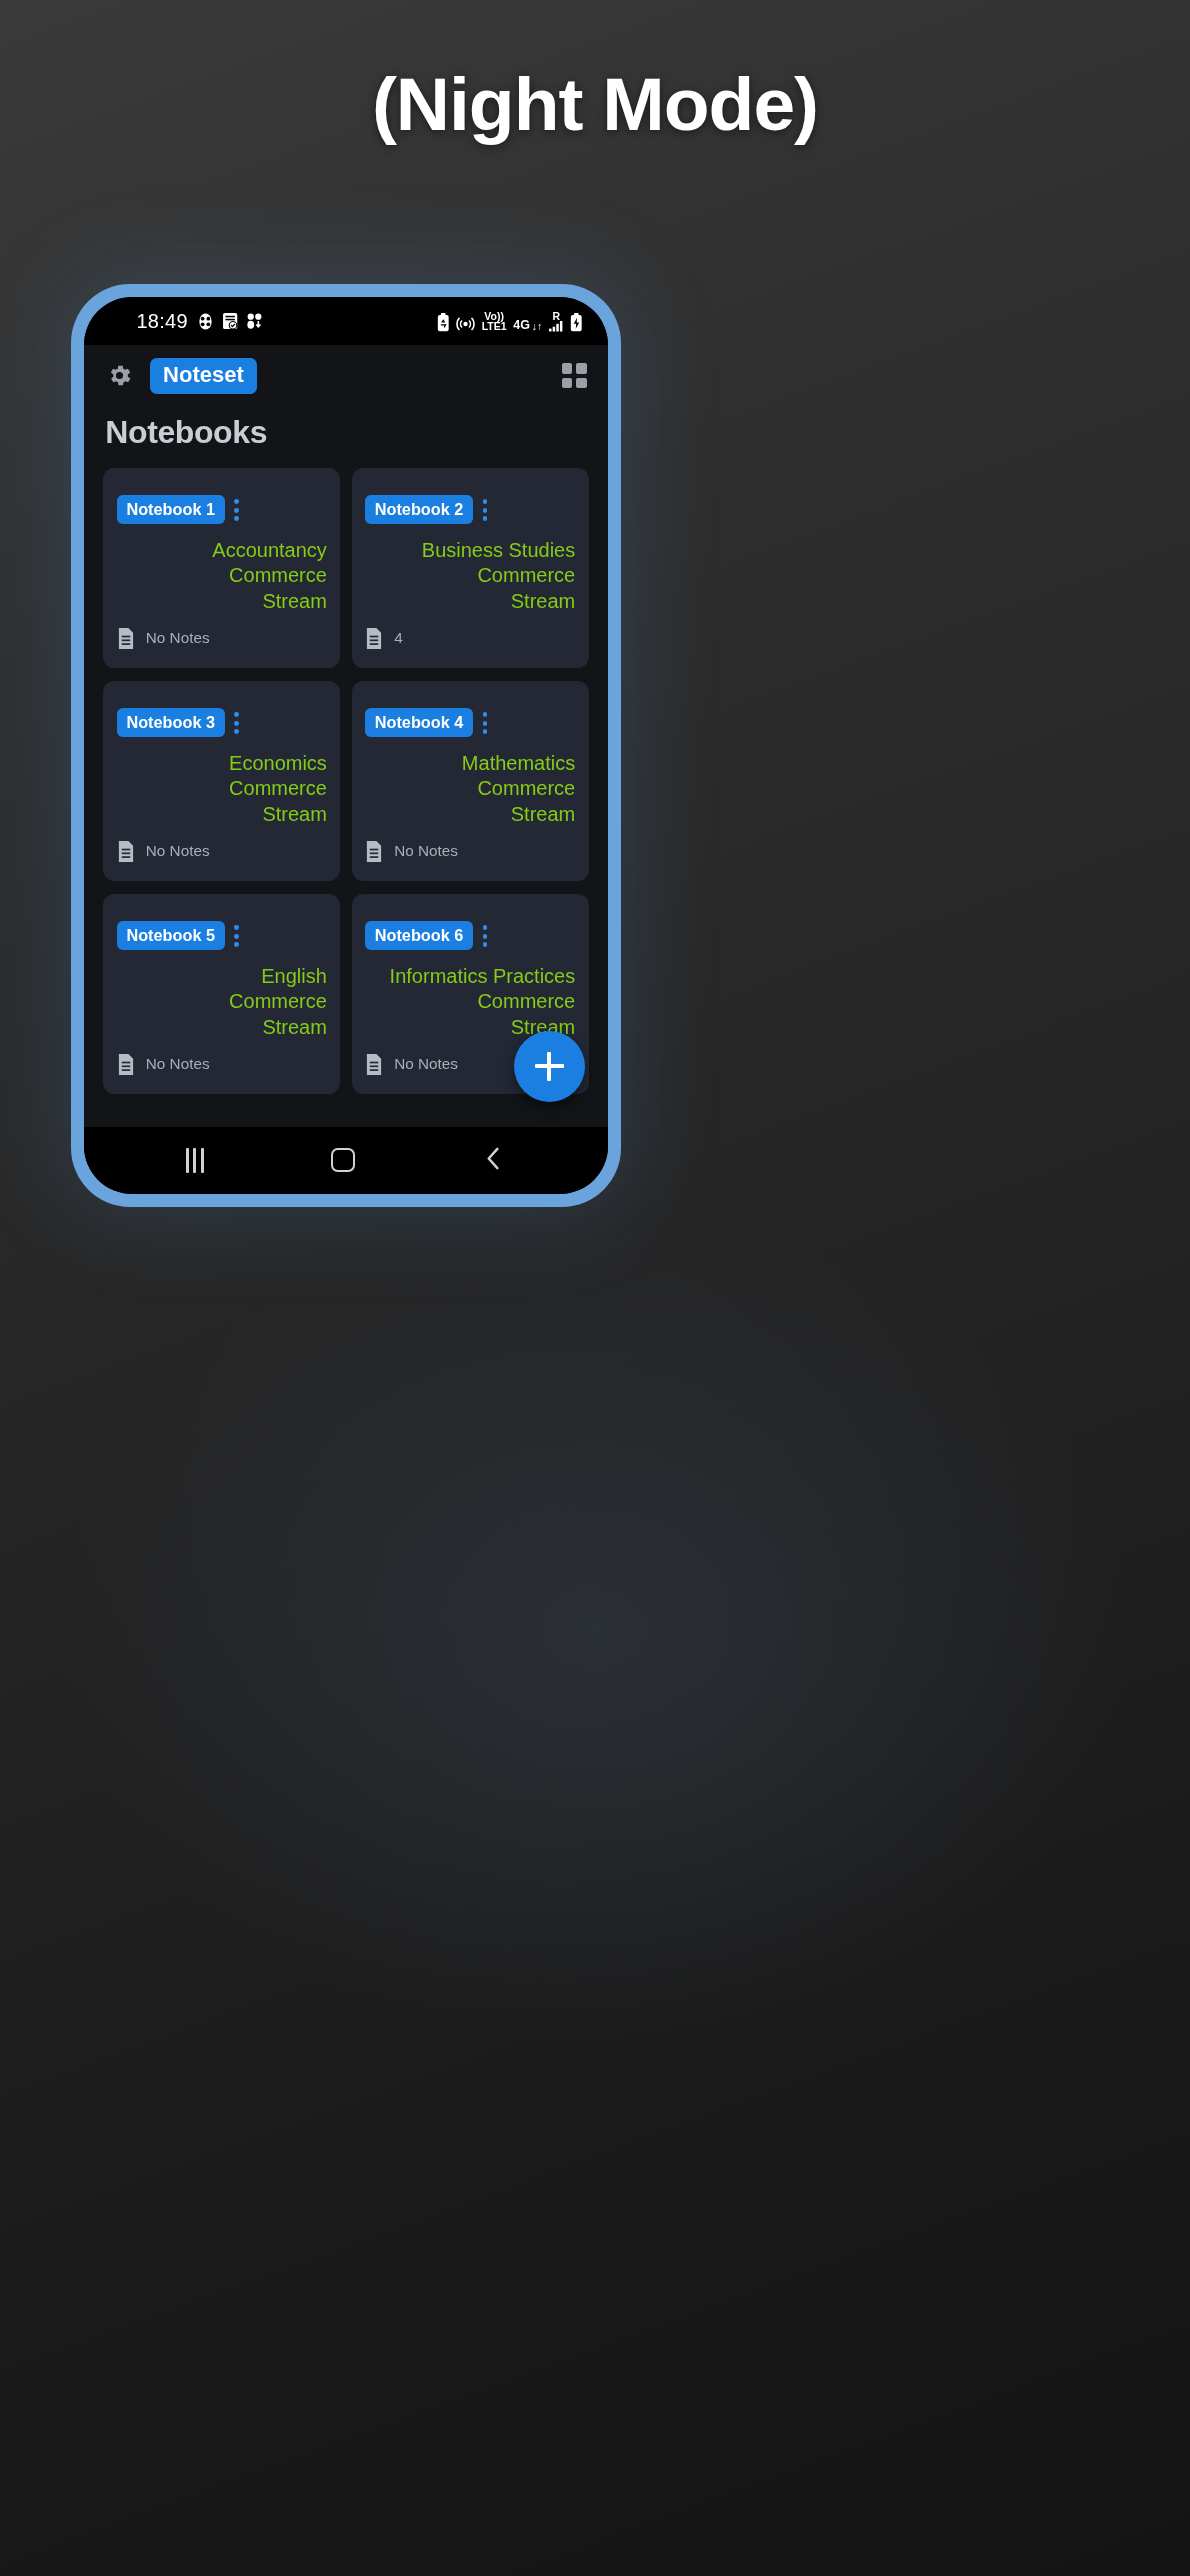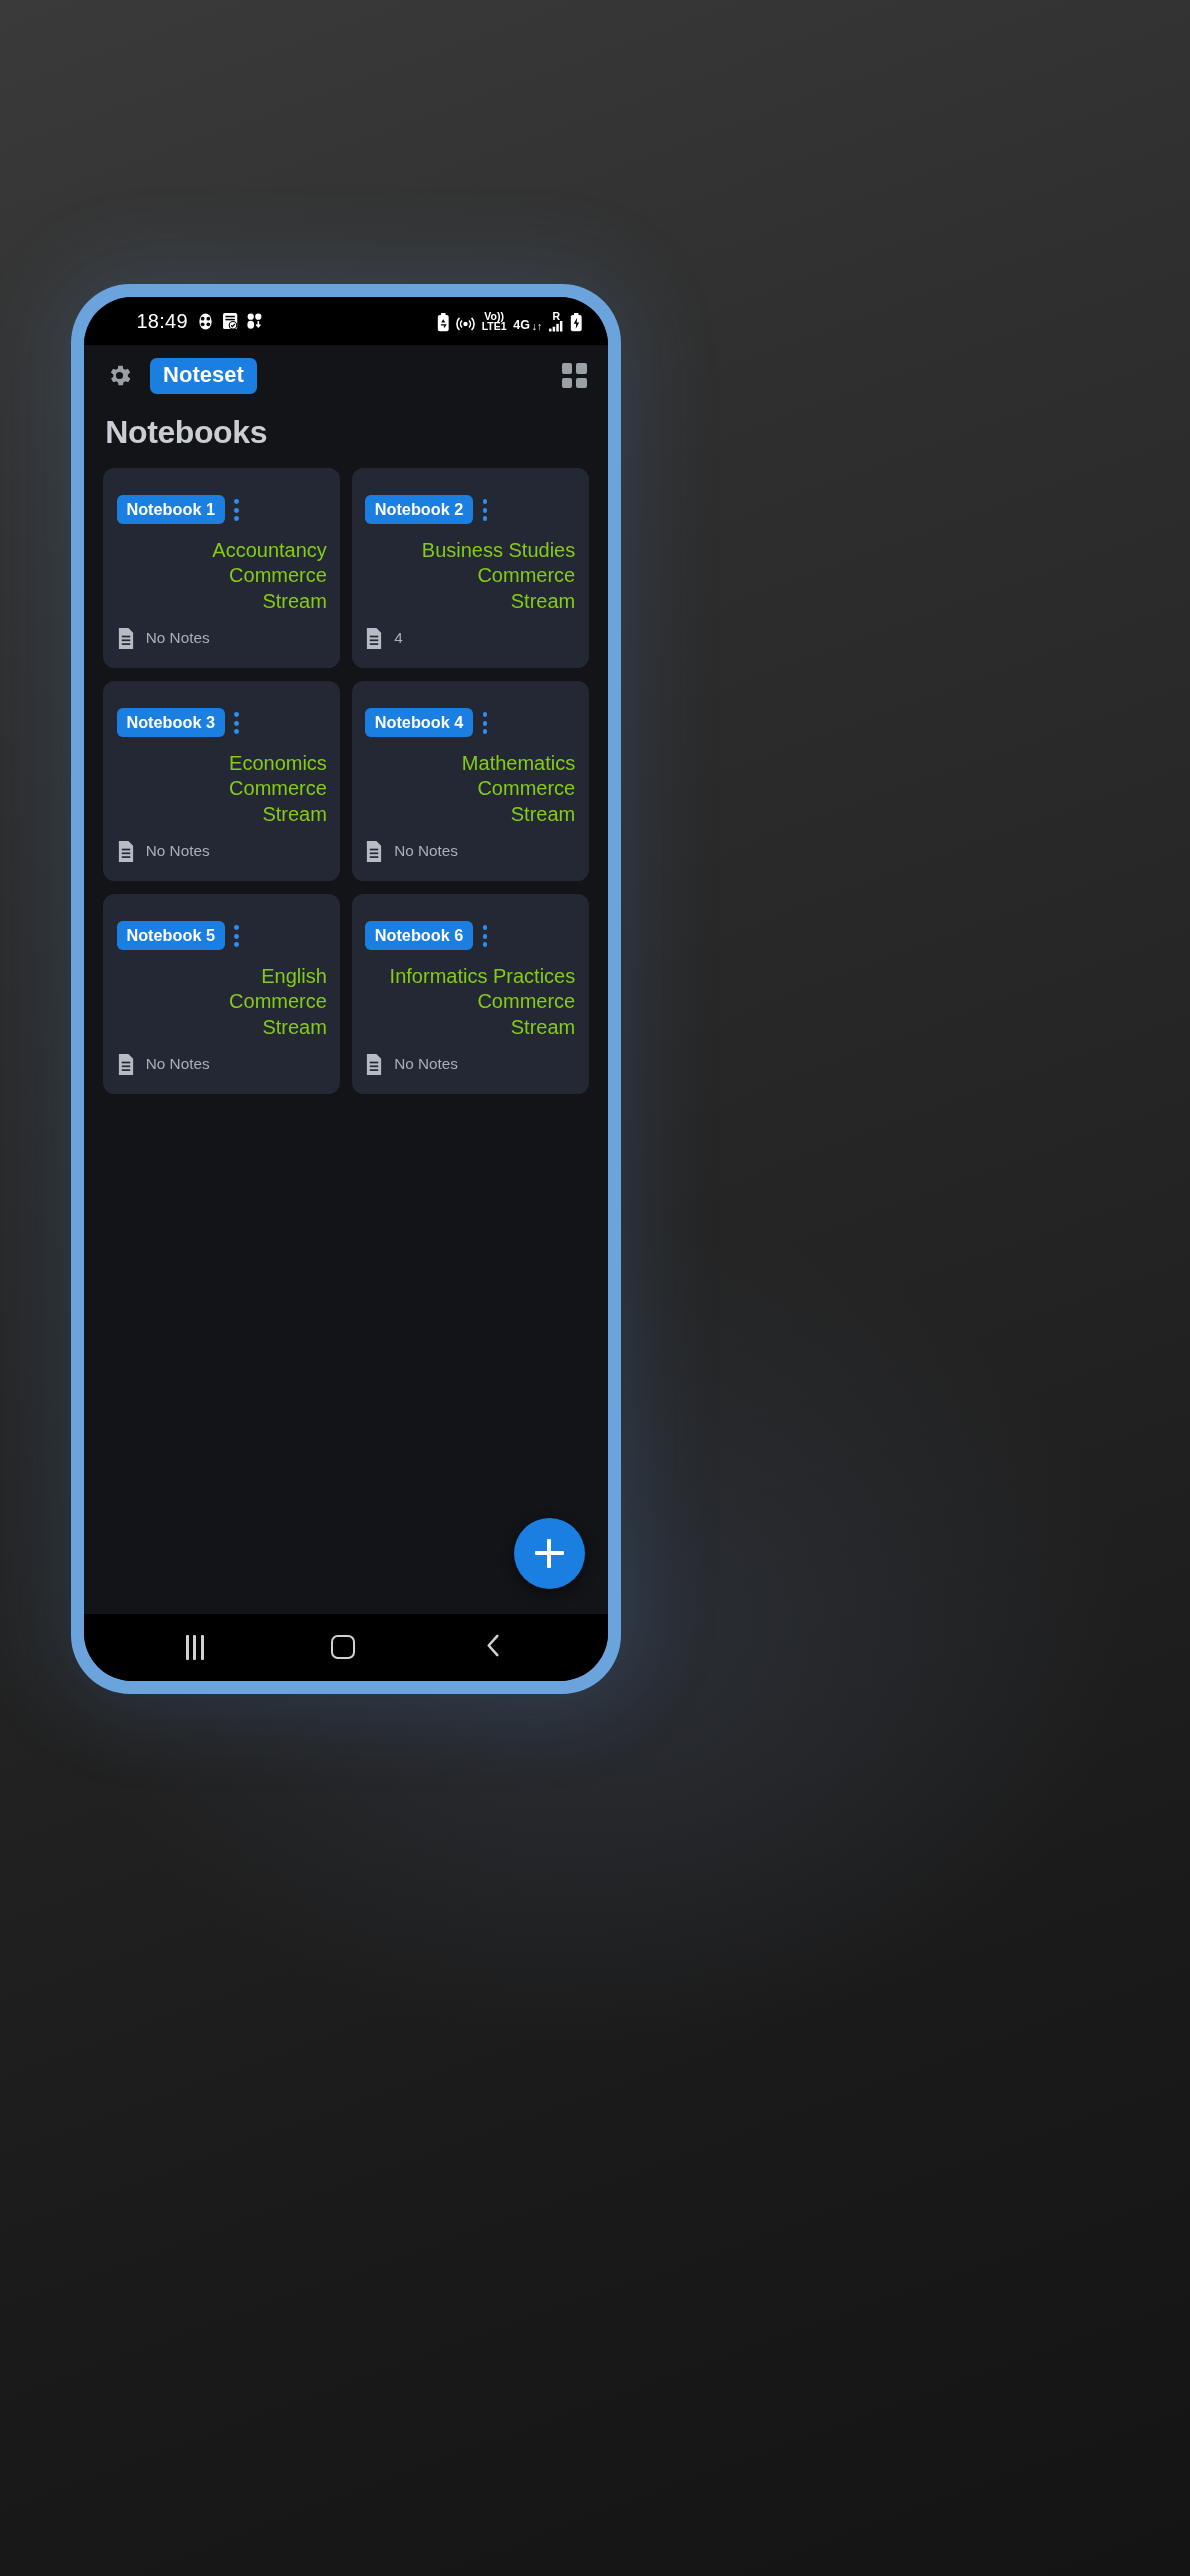--- a/index.html
+++ b/index.html
@@ -26,21 +26,21 @@
     line-height: 1.05;
     letter-spacing: -1px;
     text-shadow: 0 1.9px 9.6px rgba(0,0,0,.5);
   }
   .promo-title .line2 { display: block; }
 
   
   .phone-frame {
     position: absolute;
     left: 71px; top: 284px;
-    width: 550px; height: 1410px;
+    width: 550px; height: 923px;
     border-radius: 59px;
     background: #6ba3dd;
     padding: 13.4px;
     box-shadow: 0 0 86px 17px rgba(90,150,220,.16);
   }
   .phone-screen {
     width: 100%; height: 100%;
     border-radius: 48px;
     background: #111316;
     overflow: hidden;
@@ -180,20 +180,21 @@
     padding: 0 38px;
   }
   .nav-recents { display: flex; gap: 4.8px; }
   .nav-recents i { width: 2.9px; height: 25px; background: #d2d2d2; display: block; border-radius: 1px; }
   .nav-home { width: 24px; height: 24px; border: 2.9px solid #d2d2d2; border-radius: 6.7px; }
 </style>
 </head>
 <body>
 
 <div class="promo-title">
+  <span class="line2">(Night Mode)</span>
 </div>
 
 <div class="phone-frame">
   <div class="phone-screen">
 
     <div class="status-bar">
       <div class="sb-left">
         <span class="sb-time">18:49</span>
 
         <svg class="sb-ico" width="19" height="19" viewBox="0 0 20 20" fill="#fff">

